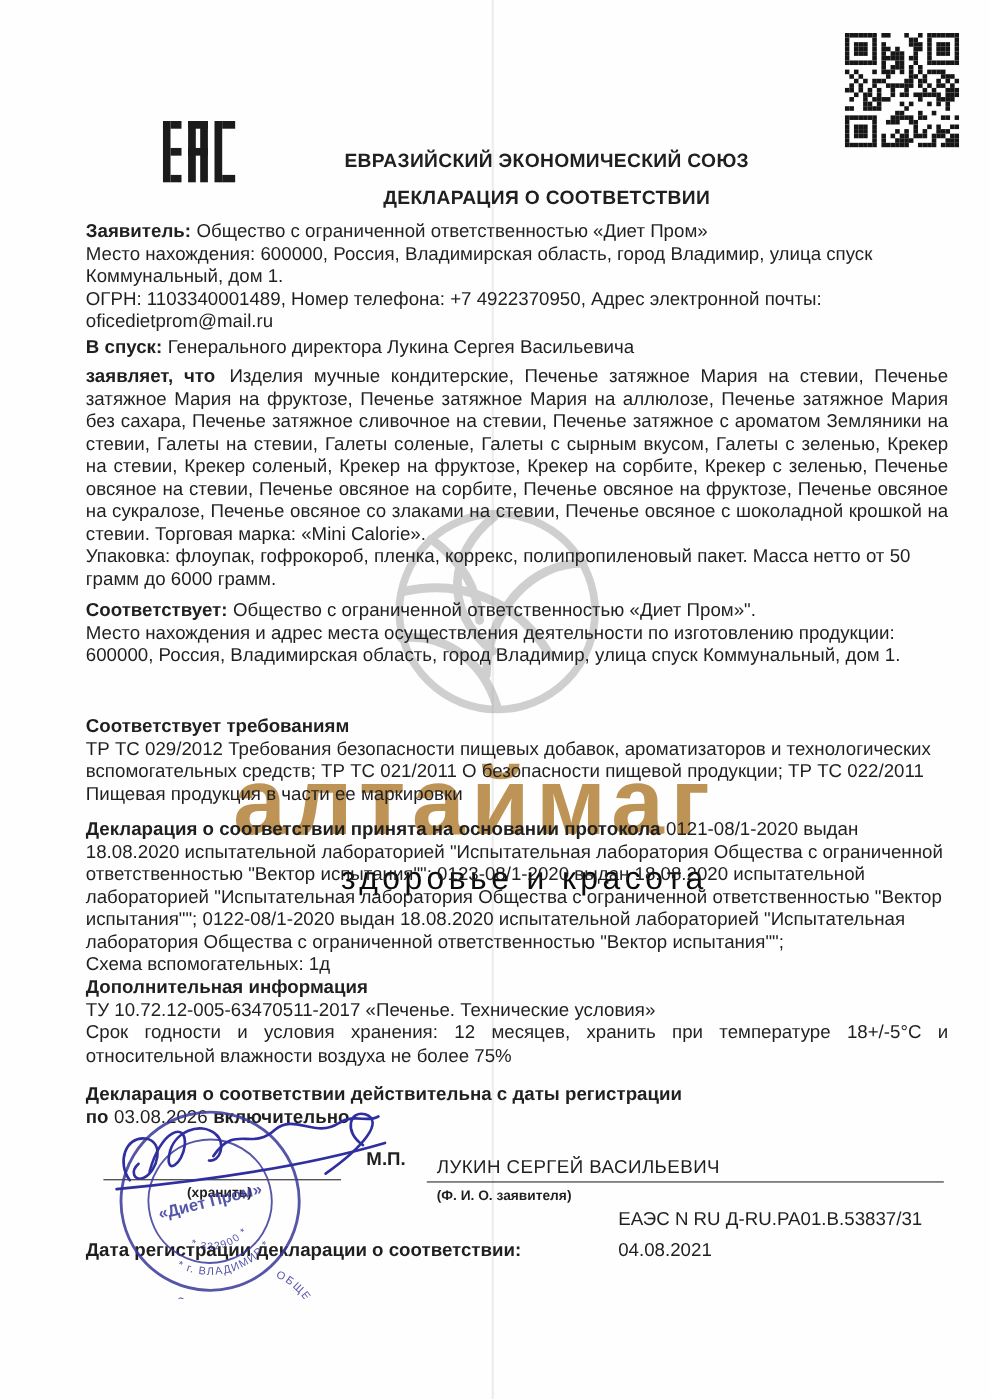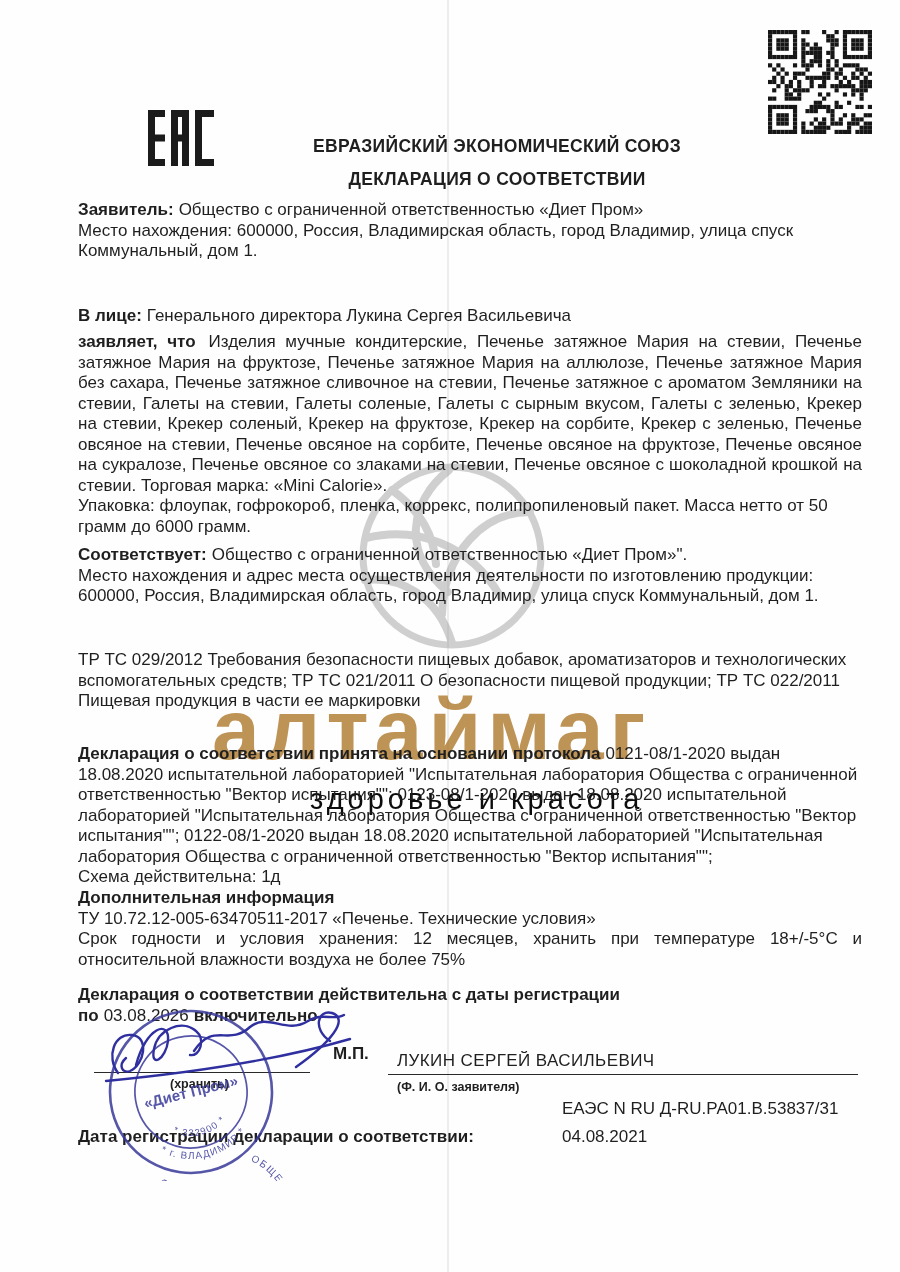--- a/index.html
+++ b/index.html
@@ -369,43 +369,45 @@
           <rect x="99.84" y="99.84" width="4.16" height="4.16"></rect>
         </g>
       </svg></div>
 
   <div class="abs title" style="left:110px;top:169px;width:774px;">ДЕКЛАРАЦИЯ О СООТВЕТСТВИИ</div>
   <div class="abs title" style="left:110px;top:136px;width:774px;">ЕВРАЗИЙСКИЙ ЭКОНОМИЧЕСКИЙ СОЮЗ</div>
 
   <div class="block" style="top:200px;">
     <div class="t"><span class="lbl">Заявитель:</span><span>Общество с ограниченной ответственностью «Диет Пром»</span></div>
     <div class="t">Место нахождения: 600000, Россия, Владимирская область, город Владимир, улица спуск Коммунальный, дом 1.</div>
+    <div class="t">ОГРН: 1103340001489, Номер телефона: +7 4922370950, Адрес электронной почты: oficedietprom@mail.ru</div>
   </div>
 
   <div class="block" style="top:306px;">
-    <div class="t"><span class="lbl">В лице:</span><span>Генерального директора Лукина Сергея Васильевича</span></div>
+    <div class="t"><span class="lbl">В спуск:</span><span>Генерального директора Лукина Сергея Васильевича</span></div>
   </div>
 
   <div class="block" style="top:332px;">
     <div class="t just"><span class="lblwide">заявляет, что</span><span>Изделия мучные кондитерские, Печенье затяжное Мария на стевии, Печенье затяжное Мария на фруктозе, Печенье затяжное Мария на аллюлозе, Печенье затяжное Мария без сахара, Печенье затяжное сливочное на стевии, Печенье затяжное с ароматом Земляники на стевии, Галеты на стевии, Галеты соленые, Галеты с сырным вкусом, Галеты с зеленью, Крекер на стевии, Крекер соленый, Крекер на фруктозе, Крекер на сорбите, Крекер с зеленью, Печенье овсяное на стевии, Печенье овсяное на сорбите, Печенье овсяное на фруктозе, Печенье овсяное на сукралозе, Печенье овсяное со злаками на стевии, Печенье овсяное с шоколадной крошкой на стевии. Торговая марка: «Mini Calorie».</span></div>
     <div class="t">Упаковка: флоупак, гофрокороб, пленка, коррекс, полипропиленовый пакет. Масса нетто от 50 грамм до 6000 грамм.</div>
   </div>
 
   <div class="block" style="top:545px;">
     <div class="t"><span class="lbl">Соответствует:</span><span>Общество с ограниченной ответственностью «Диет Пром»".</span></div>
     <div class="t">Место нахождения и адрес места осуществления деятельности по изготовлению продукции: 600000, Россия, Владимирская область, город Владимир, улица спуск Коммунальный, дом 1.</div>
   </div>
 
   <div class="block" style="top:650px;">
+    <div class="t b">Соответствует требованиям</div>
     <div class="t">ТР ТС 029/2012 Требования безопасности пищевых добавок, ароматизаторов и технологических вспомогательных средств; ТР ТС 021/2011 О безопасности пищевой продукции; ТР ТС 022/2011 Пищевая продукция в части ее маркировки</div>
   </div>
 
   <div class="block" style="top:744px;">
     <div class="t"><span class="lbl">Декларация о соответствии принята на основании протокола</span><span>0121-08/1-2020 выдан 18.08.2020 испытательной лабораторией "Испытательная лаборатория Общества с ограниченной ответственностью "Вектор испытания""; 0123-08/1-2020 выдан 18.08.2020  испытательной лабораторией "Испытательная лаборатория Общества с ограниченной ответственностью "Вектор испытания""; 0122-08/1-2020 выдан 18.08.2020  испытательной лабораторией "Испытательная лаборатория Общества с ограниченной ответственностью "Вектор испытания"";</span></div>
-    <div class="t">Схема действительна: 1д</div>
+    <div class="t">Схема вспомогательных: 1д</div>
   </div>
 
   <div class="block" style="top:888px;">
     <div class="t b">Дополнительная информация</div>
     <div class="t">ТУ 10.72.12-005-63470511-2017 «Печенье. Технические условия»</div>
     <div class="t just">Срок годности и условия хранения: 12 месяцев, хранить при температуре 18+/-5°С и относительной влажности воздуха не более 75%</div>
   </div>
 
   <div class="block" style="top:985px;">
     <div class="t"><span class="b">Декларация о соответствии действительна с даты регистрации по</span><span style="margin:0 5px;">03.08.2026</span><span class="b">включительно</span></div>

